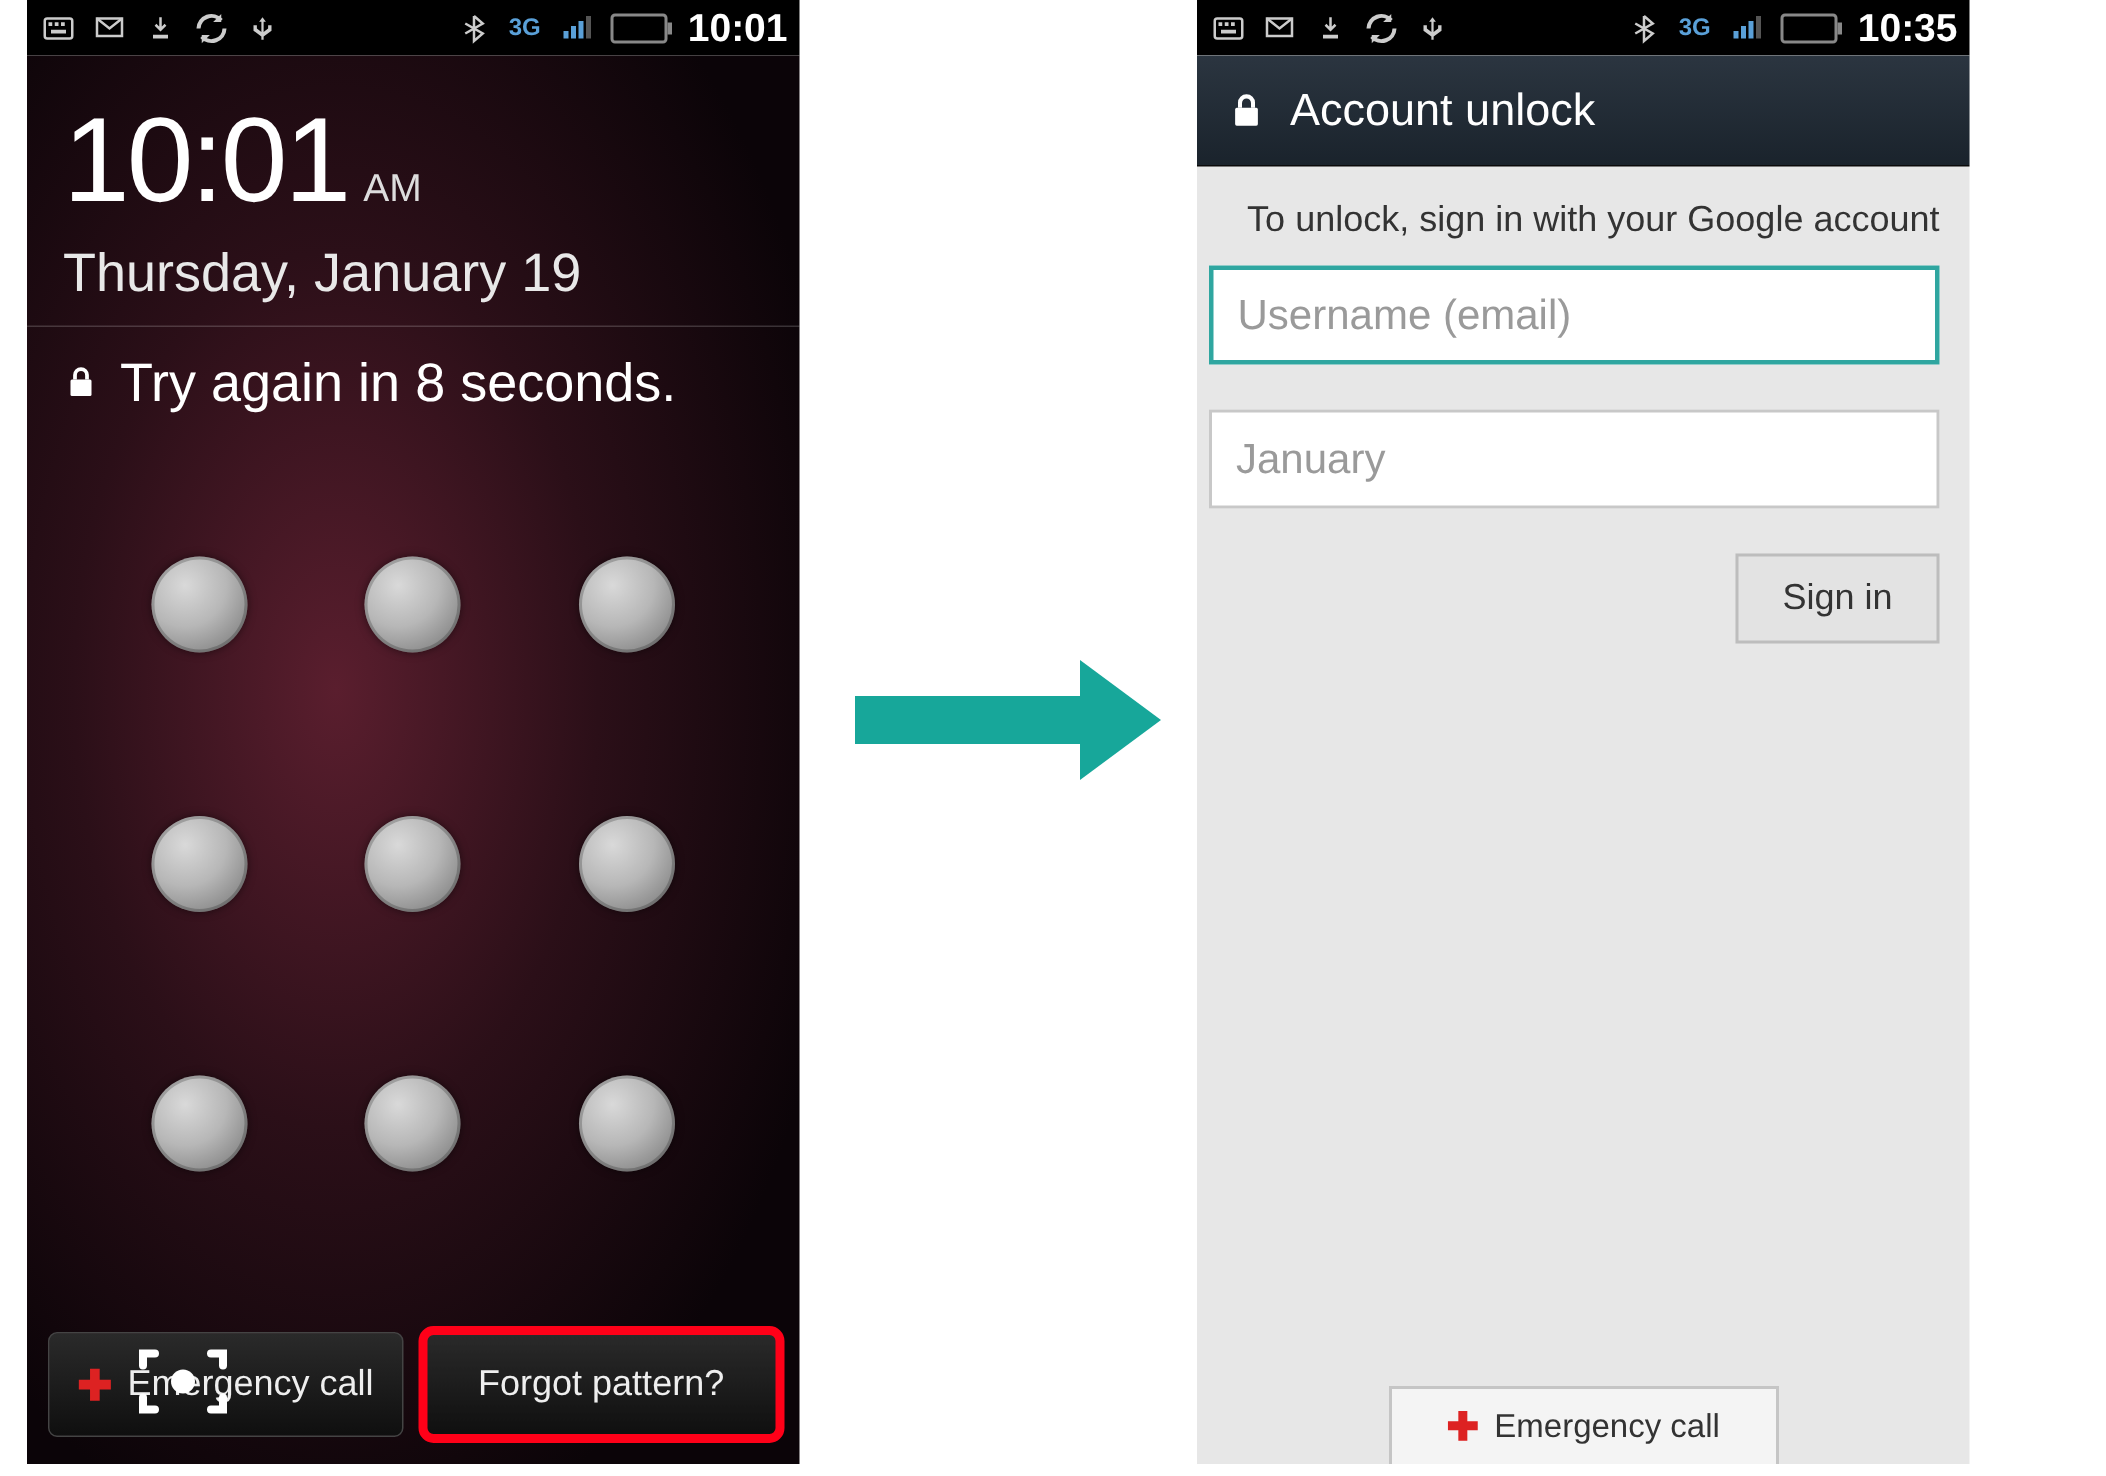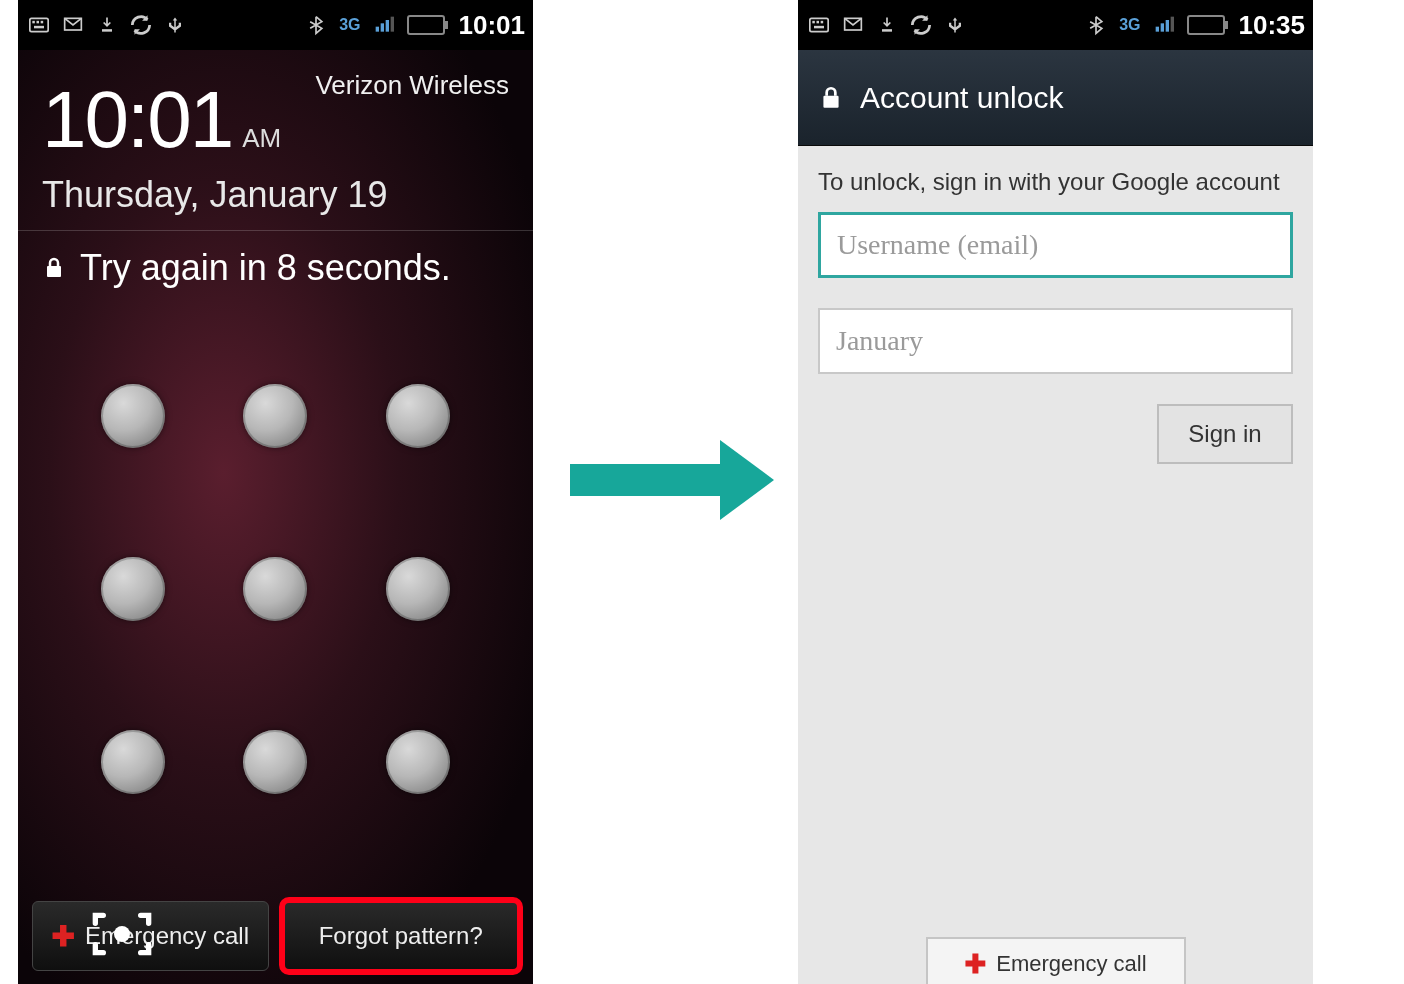--- a/index.html
+++ b/index.html
@@ -15,21 +15,21 @@
     position: absolute;
     top: 0;
     width: 515px;
     height: 984px;
   }
   .phone-left { left: 18px; }
   .phone-right { left: 798px; }
 
   
   .status-bar {
-    height: 50px;
+    height: 37px;
     background: #000;
     display: flex;
     align-items: center;
     color: #ddd;
     font-size: 22px;
     padding: 0 8px;
     position: relative;
   }
   .sb-left { display: flex; gap: 8px; align-items: center; }
   .sb-right { display: flex; gap: 10px; align-items: center; margin-left: auto; }
@@ -111,34 +111,34 @@
     border-left:54px solid #17a79a;
   }
 
   
   .unlock-body {
     height: calc(100% - 45px);
     background:#e7e7e7;
     position:relative;
   }
   .title-bar {
-    height:96px;
+    height:74px;
     background: linear-gradient(#2b3540,#1a232c);
     display:flex; align-items:center; gap:16px;
     padding:0 20px; color:#fff; font-size:30px;
     border-bottom:1px solid #0a0a0a;
   }
-  .instr { font-size:24px; color:#333; padding:22px 20px 16px 20px; }
+  .instr { font-size:24px; color:#333; padding:22px 20px 16px 20px;text-align:right; }
   .field {
-    margin: 0 20px 30px 20px;
+    margin: 0 20px 30px 8px;
     height:66px;
     background:#fff; border:2px solid #c8c8c8;
     font-size:28px; color:#9a9a9a;
     display:flex; align-items:center; padding:0 16px;
-    font-family: Liberation Serif, serif;
+    font-family: Liberation Sans, sans-serif;
   }
   .field.focused { border:3px solid #2fa6a0; }
   .signin-row { display:flex; justify-content:flex-end; padding:0 20px;}
   .signin-btn {
     width:136px; height:60px; background:#e3e3e3;
     border:2px solid #bdbdbd; color:#333;
     font-size:24px; display:flex; align-items:center; justify-content:center;
   }
   .emg2 {
     position:absolute; left:50%; bottom:0; transform:translateX(-50%);
@@ -204,21 +204,20 @@
             <rect x="14" y="6" width="4" height="14" fill="#5aa0d8"></rect>
             <rect x="20" y="2" width="4" height="18" fill="#555"></rect>
           </svg>
       </span>
       <span class="battery"><span class="battery-fill"></span></span>
       <span class="sb-time">10:01</span>
     </div>
   </div>
 
   <div class="lock-body">
-    <div class="carrier">Verizon Wireless</div>
     <div class="clock-row">
       <div class="clock">10:01</div>
       <div class="ampm">AM</div>
     </div>
     <div class="date">Thursday, January 19</div>
     <hr class="rule">
     <div class="try-row">
       <span class="lock-mini">
         <svg viewBox="0 0 24 24" width="24" height="24">
             <rect x="5" y="10" width="14" height="11" rx="1" fill="#fff"></rect>

